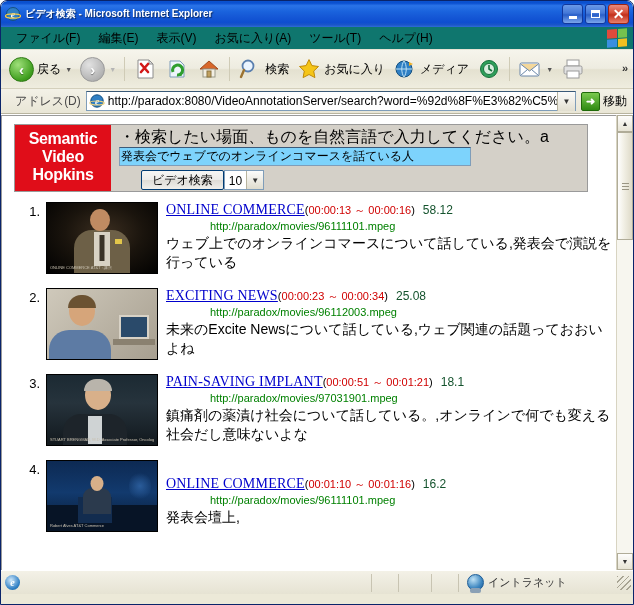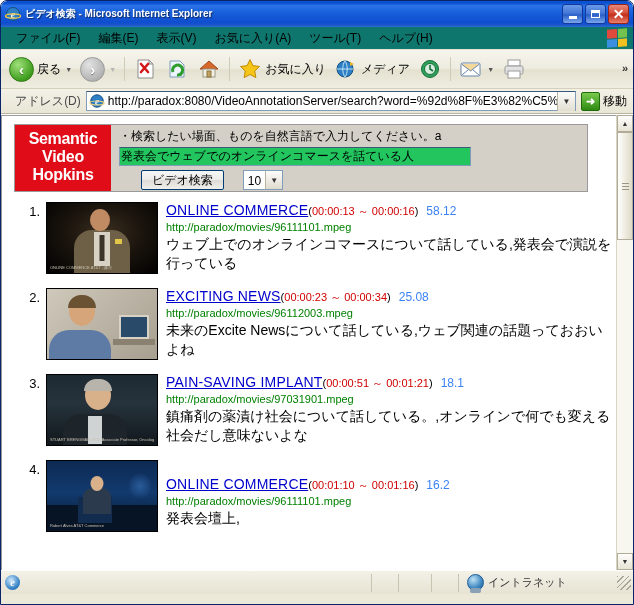--- a/index.html
+++ b/index.html
@@ -212,30 +212,30 @@
     font-weight:bold;
     font-size:16px;
     line-height:18px;
     text-align:center;
     padding-top:5px;
     box-sizing:border-box;
     flex:0 0 auto;
     letter-spacing:-0.3px;
   }
   .search-right { flex:1 1 auto; padding:4px 0 0 8px; box-sizing:border-box;}
-  .hint { font-size:12px; color:#000; font-family:"Liberation Sans",sans-serif; line-height:15px;}
+  .hint { font-size:16px; color:#000; font-family:"Liberation Sans",sans-serif; line-height:15px;}
   .query-box {
     width: 352px; height: 19px;
     border: 1px solid #7f9db9; border-top-color:#3c5a78;
-    background:#22c55e; box-sizing:border-box;
+    background:#7dd3fc; box-sizing:border-box;
     font-size:12px; font-family:"Liberation Sans",sans-serif;
     padding: 0 1px; margin-top:3px; color:#000;
     outline:none;
   }
-  .ctrl-row { margin-top:4px; display:flex; align-items:flex-start; gap:19px; padding-left:22px;}
+  .ctrl-row { margin-top:4px; display:flex; align-items:flex-start; gap:0; padding-left:22px;}
   .btn-search {
     height:20px; padding:0 10px;
     border:1px solid #003c74; border-radius:2px;
     background: linear-gradient(to bottom,#f6f6f4 0%,#ececea 48%,#dedcd6 52%,#f0efeb 100%);
     font-size:12px; font-family:"Liberation Sans",sans-serif; color:#000;
     cursor:default;
   }
   .sel-wrap {
     height:20px; display:flex; align-items:stretch;
     border:1px solid #7f9db9; background:#fff; box-sizing:border-box;
@@ -264,29 +264,29 @@
     width:112px; height:72px; flex:0 0 auto;
     border:1px solid #000;
     box-sizing:border-box;
     position:relative; overflow:hidden;
     background:#101010;
   }
   .r-body { flex:1 1 auto; padding-left:8px; min-width:0; }
   .r-title-row { white-space:nowrap; }
   .r-title {
     color:#0000cc; text-decoration:underline;
-    font-size:14px; font-family:Liberation Sans, sans-serif;
+    font-size:14px; font-family:Liberation Serif, serif;
     letter-spacing:0.2px;
   }
   .r-time { color:#d00000; font-size:11px; font-family:"Liberation Sans",sans-serif;}
   .r-paren { color:#000; font-size:11px; }
-  .r-score { color:#3b82f6; font-size:12px; margin-left:8px; font-family:"Liberation Sans",sans-serif;}
+  .r-score { color:#14532d; font-size:12px; margin-left:8px; font-family:"Liberation Sans",sans-serif;}
   .r-url {
     color:#008000; font-size:11px; font-family:"Liberation Sans",sans-serif;
-    line-height:14px; margin-top:1px;
+    line-height:14px; margin-top:1px;margin-left:44px;
   }
   .r-desc {
     color:#000; font-size:14px; line-height:19px; margin-top:1px;
     font-family:"Liberation Sans",sans-serif;
     max-width: 448px;
   }
 
   
   .tn-caption {
     position:absolute; left:3px; bottom:3px; right:3px;
@@ -481,20 +481,29 @@
         <svg width="24" height="24" viewBox="0 0 24 24">
           <path d="M3 12L12 4l9 8z" fill="#d8672a" stroke="#a04a1c"></path>
           <rect x="6" y="12" width="12" height="8" fill="#f2efe4" stroke="#9a9a8a"></rect>
           <rect x="10" y="14" width="4" height="6" fill="#c0a060" stroke="#8a7440"></rect>
         </svg>
       </span>
     </span>
 
     <span class="tb-sep"></span>
 
+    <span class="tb-btn">
+      <span class="ico">
+        <svg width="24" height="24" viewBox="0 0 24 24">
+          <circle cx="10" cy="9" r="5.5" fill="#eaf4ff" stroke="#5a7fae" stroke-width="1.8"></circle>
+          <path d="M6 13L3 20" stroke="#9b7230" stroke-width="2.4" stroke-linecap="round"></path>
+        </svg>
+      </span>
+      <span class="tb-label">検索</span>
+    </span>
 
     <span class="tb-btn">
       <span class="ico">
         <svg width="24" height="24" viewBox="0 0 24 24">
           <path d="M12 2.6l2.9 6 6.6.9-4.8 4.6 1.2 6.5-5.9-3.1-5.9 3.1 1.2-6.5L2.5 9.5l6.6-.9z" fill="#f5c518" stroke="#c08a08" stroke-width="1"></path>
         </svg>
       </span>
       <span class="tb-label">お気に入り</span>
     </span>
 

